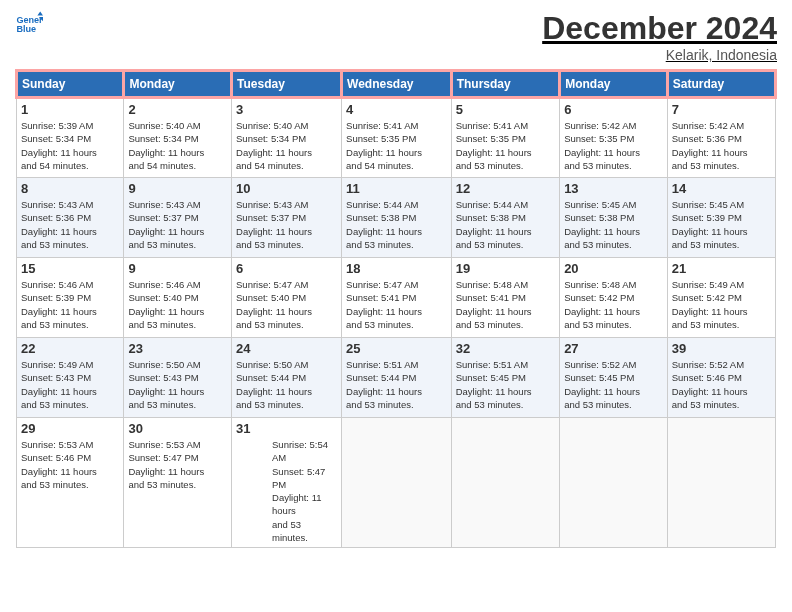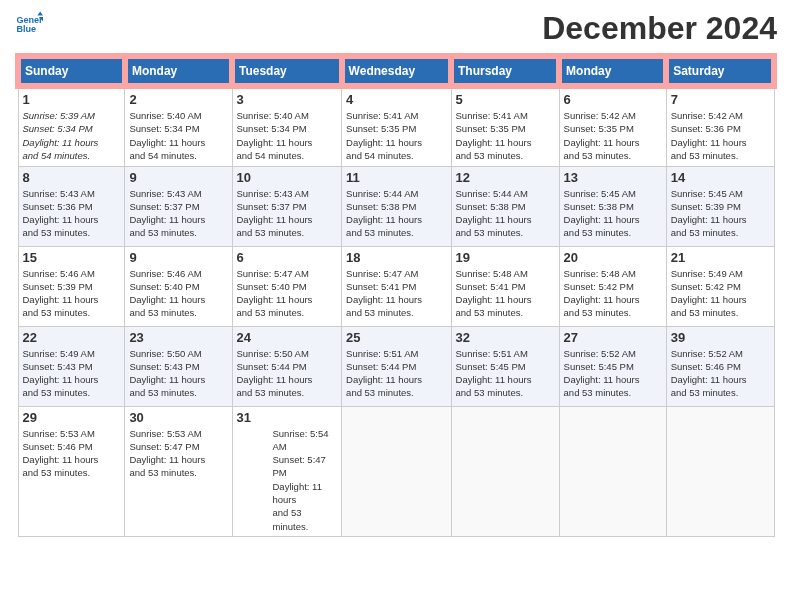--- a/index.html
+++ b/index.html
@@ -25,20 +25,21 @@
       display: flex;
       align-items: center;
       gap: 4px;
     }
     .logo-icon {
       width: 28px;
       height: 28px;
     }
     .title-block {
       text-align: right;
+      text-decoration: underline;
     }
     .month-title {
       font-size: 32px;
       font-weight: bold;
       color: #333;
     }
     .location {
       font-size: 14px;
       color: #555;
     }
@@ -47,21 +48,21 @@
       border-collapse: collapse;
       font-size: 10px;
     }
     .calendar-table thead tr th {
       background-color: #2a6db5;
       color: #fff;
       padding: 5px 4px;
       text-align: left;
       font-size: 12px;
       font-weight: bold;
-      border: 6px solid #fca5a5;
+      border: 3px solid #fca5a5;
     }
     .calendar-table tbody tr td {
       border: 1px solid #ccc;
       vertical-align: top;
       padding: 3px 4px;
       height: 80px;
       width: 113px;
       background: #fff;
       color: #333;
       font-size: 9.5px;
@@ -90,40 +91,41 @@
     <div class="logo">
       <svg class="logo-icon" viewBox="0 0 40 40" width="36" height="36">
         <text x="2" y="18" font-size="13" font-weight="bold" fill="#1a6dc0" font-family="Arial">General</text>
         <text x="2" y="32" font-size="13" font-weight="bold" fill="#1a6dc0" font-family="Arial">Blue</text>
         <polygon points="32,8 40,8 36,2" fill="#1a6dc0"></polygon>
         <polygon points="34,10 40,10 40,16" fill="#1a6dc0"></polygon>
       </svg>
     </div>
     <div class="title-block">
       <div class="month-title">December 2024</div>
+      <div class="location">Kelarik, Indonesia</div>
     </div>
   </div>
 
   <table class="calendar-table">
     <thead>
       <tr>
       <th>Sunday</th>
           <th>Monday</th>
           <th>Tuesday</th>
           <th>Wednesday</th>
           <th>Thursday</th>
           <th>Monday</th>
           <th>Saturday</th>
         </tr>
     </thead>
     <tbody id="calendar-body">
     <tr>
           <td>
             <span class="day-number">1</span>
-            <div class="day-info" style="white-space: pre-line; font-style: italic;">Sunrise: 5:39 AM
+            <div class="day-info" style="white-space: pre-line;">Sunrise: 5:39 AM
 Sunset: 5:34 PM
 Daylight: 11 hours
 and 54 minutes.</div>
           </td>
           <td>
             <span class="day-number">2</span>
             <div class="day-info" style="white-space: pre-line;">Sunrise: 5:40 AM
 Sunset: 5:34 PM
 Daylight: 11 hours
 and 54 minutes.</div>

